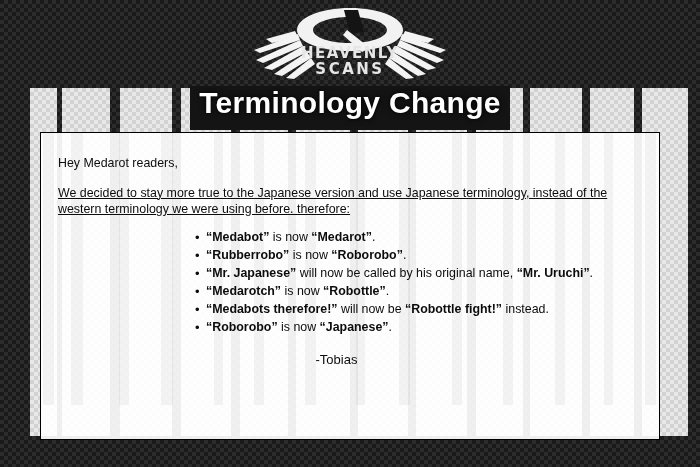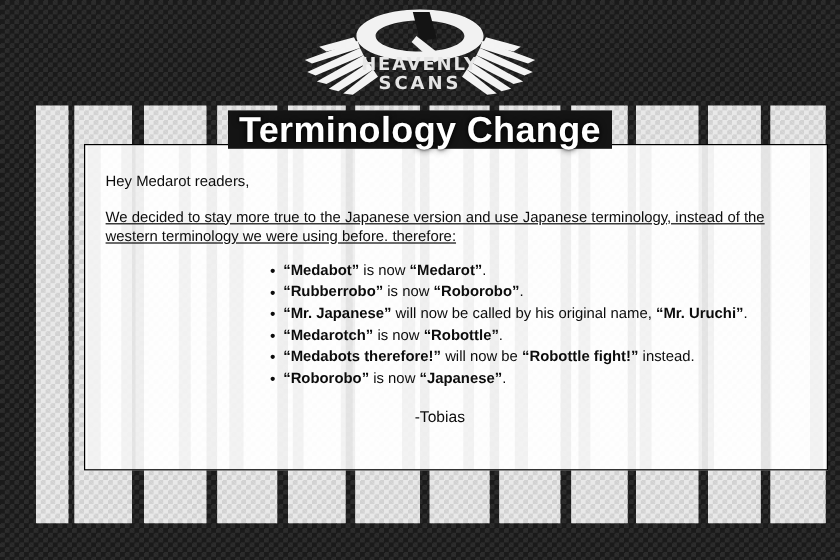--- a/index.html
+++ b/index.html
@@ -46,34 +46,33 @@
     display:flex;align-items:center;justify-content:center;
     color:#ffffff;
     font-size:30px;
     font-weight:700;
     letter-spacing:.3px;
     text-shadow:0 0 2px rgba(0,0,0,.9),0 0 6px rgba(0,0,0,.8);
     z-index:6;
   }
   #title .tb{
     background:#141414;
-    padding:1px 9px 0 9px;
+    padding:1px 9px 12px 9px;
     line-height:1.05;
   }
 
   
   #panel{
     position:absolute;
-    left:40px;top:120px;width:620px;height:272px;
+    left:40px;top:132px;width:620px;height:308px;
     background:rgba(255,255,255,0.93);
     border:1px solid #000;
     box-sizing:border-box;
     z-index:5;
     overflow:hidden;
-    margin-left:30px;
   }
   #panel .inner{
     position:relative;
     padding:22px 20px 10px 17px;
     color:#0c0c0c;
     font-size:12.4px;
     line-height:1.33;
     z-index:2;
   }
   

